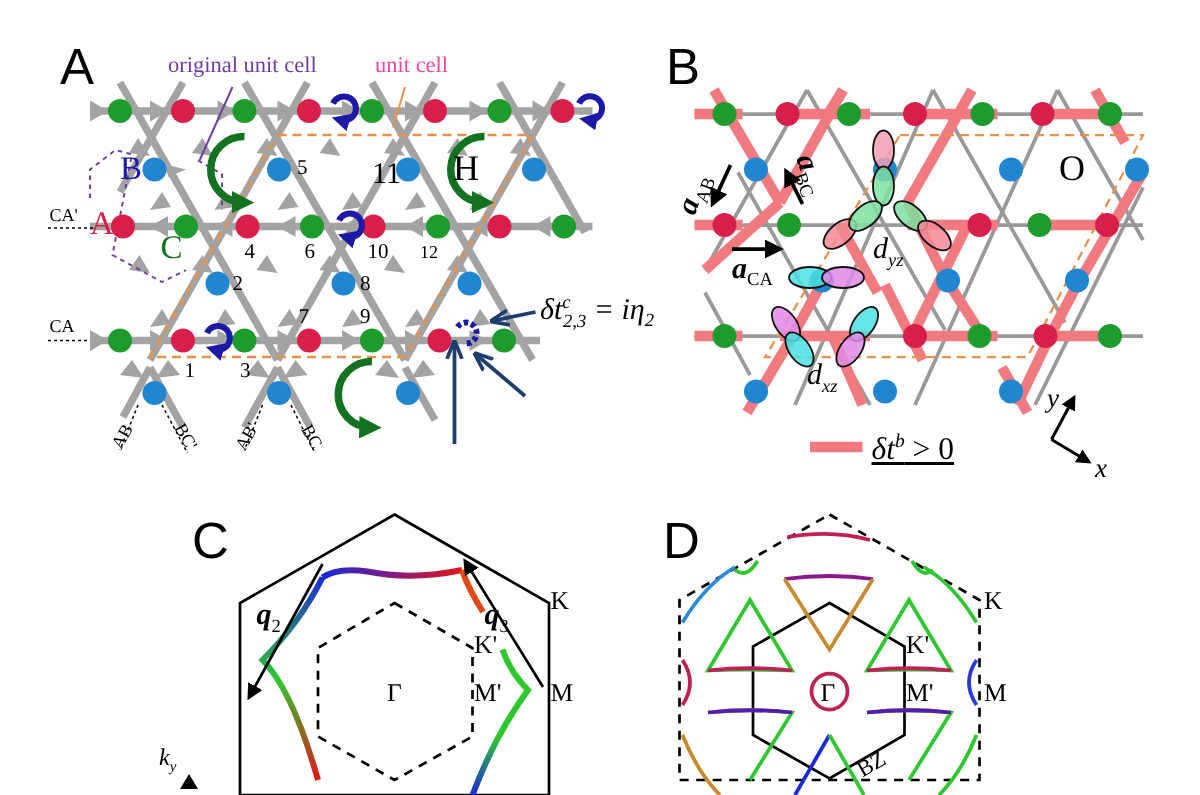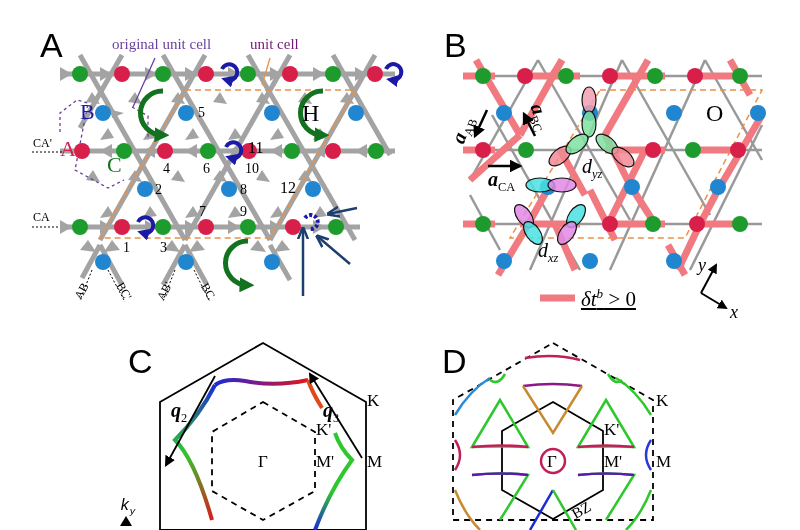--- a/index.html
+++ b/index.html
@@ -180,21 +180,21 @@
     </g>
 
     <g stroke="#1c3f6e" stroke-width="2.5" fill="none">
       <line x1="357" y1="208" x2="328" y2="214" marker-end="url(#navyHead)"></line>
       <line x1="350" y1="264" x2="317" y2="236" marker-end="url(#navyHead)"></line>
       <line x1="303" y1="296" x2="303" y2="228" marker-end="url(#navyHead)"></line>
     </g>
   </svg>
 
   <div class="lbl" style="left:112px;top:37px;font-size:15px;color:#6a3fa0;">original unit cell</div>
-  <div class="lbl" style="left:250px;top:37px;font-size:15px;color:#701a75;">unit cell</div>
+  <div class="lbl" style="left:250px;top:37px;font-size:15px;color:#ec4899;">unit cell</div>
   <div class="lbl" style="left:80px;top:101px;font-size:22px;color:#1a1aa6;">B</div>
   <div class="lbl" style="left:60px;top:138px;font-size:22px;color:#d81f4a;">A</div>
   <div class="lbl" style="left:107px;top:154px;font-size:22px;color:#13721f;">C</div>
   <div class="lbl" style="left:302px;top:101px;font-size:24px;">H</div>
   <div class="lbl" style="left:33px;top:137px;font-size:12px;">CA'</div>
   <div class="lbl" style="left:33px;top:211px;font-size:12px;">CA</div>
   <div class="lbl" style="left:73px;top:285px;font-size:12px;transform:rotate(-60deg);">AB</div>
   <div class="lbl" style="left:115px;top:285px;font-size:12px;transform:rotate(60deg);">BC'</div>
   <div class="lbl" style="left:155px;top:285px;font-size:12px;transform:rotate(-60deg);">AB'</div>
   <div class="lbl" style="left:200px;top:285px;font-size:12px;transform:rotate(60deg);">BC</div>
@@ -202,23 +202,26 @@
   <div class="lbl" style="left:123px;top:241px;font-size:14px;">1</div>
   <div class="lbl" style="left:155px;top:183px;font-size:14px;">2</div>
   <div class="lbl" style="left:160px;top:241px;font-size:14px;">3</div>
   <div class="lbl" style="left:163px;top:162px;font-size:14px;">4</div>
   <div class="lbl" style="left:198px;top:106px;font-size:14px;">5</div>
   <div class="lbl" style="left:203px;top:162px;font-size:14px;">6</div>
   <div class="lbl" style="left:199px;top:205px;font-size:14px;">7</div>
   <div class="lbl" style="left:240px;top:183px;font-size:14px;">8</div>
   <div class="lbl" style="left:240px;top:205px;font-size:14px;">9</div>
   <div class="lbl" style="left:245px;top:162px;font-size:14px;">10</div>
-  <div class="lbl" style="left:248px;top:106px;font-size:16px;margin-top:34px;">11</div>
-  <div class="lbl" style="left:280px;top:180px;font-size:16px;">12</div>
-
+  <div class="lbl" style="left:248px;top:106px;font-size:20px;">11</div>
+  <div class="lbl" style="left:280px;top:162px;font-size:12px;">12</div>
+
+  <div class="lbl it" style="left:360px;top:195px;font-size:20px;">
+    <span>δt</span><sup>c</sup><sub style="margin-left:-5px;">2,3</sub><span> = iη</span><sub>2</sub>
+  </div>
 </div>
 
 <div class="panel" style="left:400px;top:0;width:400px;height:320px;">
   <div class="panel-letter" style="left:44px;top:28px;">B</div>
 
   <svg width="400" height="320" viewBox="0 0 400 320">
     <defs>
       <marker id="blackHead" viewBox="0 0 10 10" refX="8" refY="5" markerWidth="5" markerHeight="5" orient="auto">
           <path d="M0,0 L10,5 L0,10 z" fill="#000"></path>
         </marker>
@@ -411,21 +414,21 @@
     <span>q</span><sub style="font-weight:normal;font-style:normal;">2</sub>
   </div>
   <div class="lbl" style="left:323px;top:80px;font-size:20px;font-weight:bold;font-style:italic;">
     <span>q</span><sub style="font-weight:normal;font-style:normal;">3</sub>
   </div>
   <div class="lbl" style="left:367px;top:72px;font-size:17px;">K</div>
   <div class="lbl" style="left:316px;top:101px;font-size:17px;">K'</div>
   <div class="lbl" style="left:367px;top:133px;font-size:17px;">M</div>
   <div class="lbl" style="left:316px;top:133px;font-size:17px;">M'</div>
   <div class="lbl" style="left:258px;top:133px;font-size:17px;">Γ</div>
-  <div class="lbl it" style="left:120px;top:178px;font-size:16px;font-family:Liberation Mono, monospace;">
+  <div class="lbl it" style="left:106px;top:178px;font-size:16px;">
     <span>k</span><sub>y</sub>
   </div>
 </div>
 
 <div class="panel" style="left:420px;top:320px;width:380px;height:210px;">
   <div class="panel-letter" style="left:22px;top:24px;">D</div>
   <svg width="380" height="210" viewBox="0 0 380 210">
 
     <polygon points="133,23 233,80 233,200 33,200 33,80" fill="none" stroke="#000" stroke-width="1.8" stroke-dasharray="6,5"></polygon>
 

